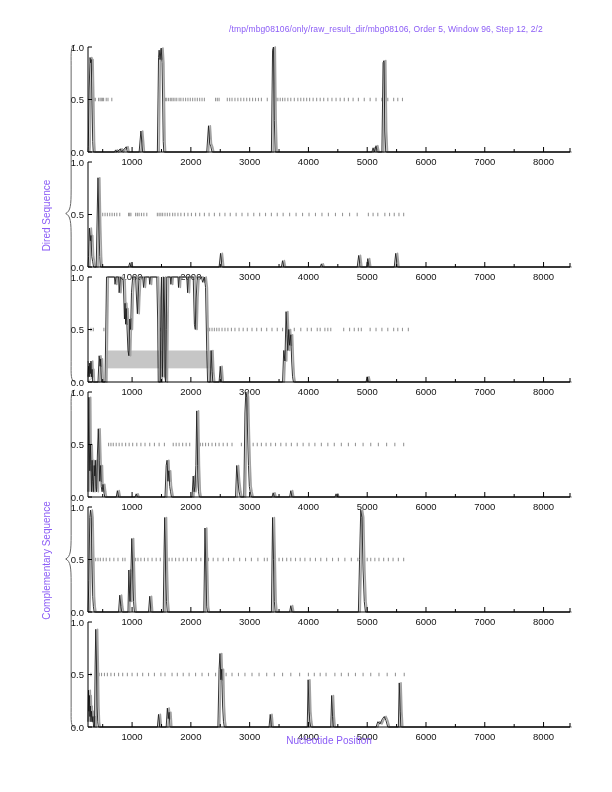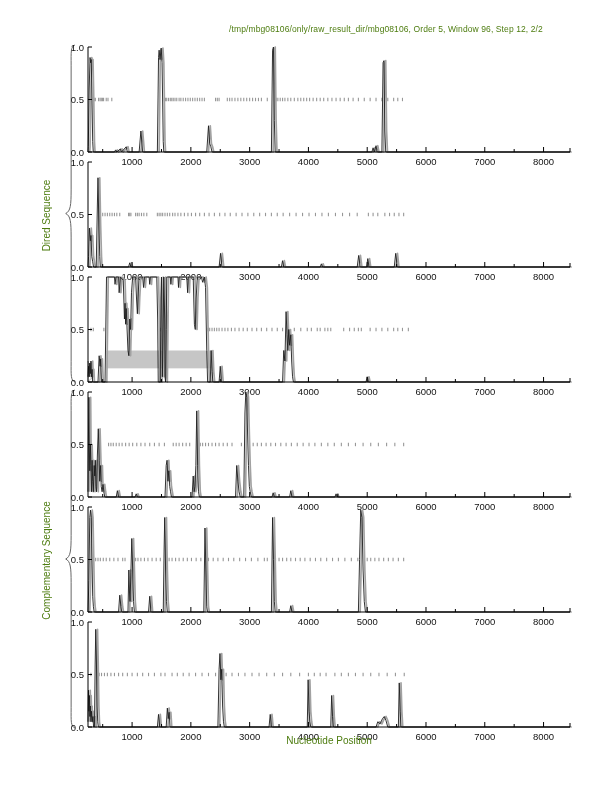--- a/index.html
+++ b/index.html
@@ -1,17 +1,17 @@
 <!DOCTYPE html>
 <html><head>
 <meta charset="utf-8">
 <style>
   html,body{margin:0;padding:0;background:#e8e8e8;}
   .page{position:relative;width:612px;height:792px;background:#ffffff;margin:0 auto;
-        font-family:"Liberation Sans","DejaVu Sans",sans-serif;color:#4d7c0f;overflow:hidden;}
+        font-family:"Liberation Sans","DejaVu Sans",sans-serif;color:#8b5cf6;overflow:hidden;}
   .fig-title{position:absolute;top:24px;left:161px;width:450px;text-align:center;
              font-size:8.5px;letter-spacing:0.1px;white-space:nowrap;}
   .x-title{position:absolute;top:735px;left:88px;width:482px;text-align:center;font-size:10px;}
   .brace{position:absolute;left:63px;width:13px;overflow:visible;}
   #brace-0{top:45px;height:337px;}
   #brace-1{top:390px;height:338px;}
   .brace path{stroke:#666;stroke-width:1;fill:none;vector-effect:non-scaling-stroke;}
   .group-label{position:absolute;width:220px;height:13px;line-height:13px;text-align:center;
                font-size:10px;transform:rotate(-90deg);white-space:nowrap;}
   #glabel-0{left:-64px;top:209px;}

